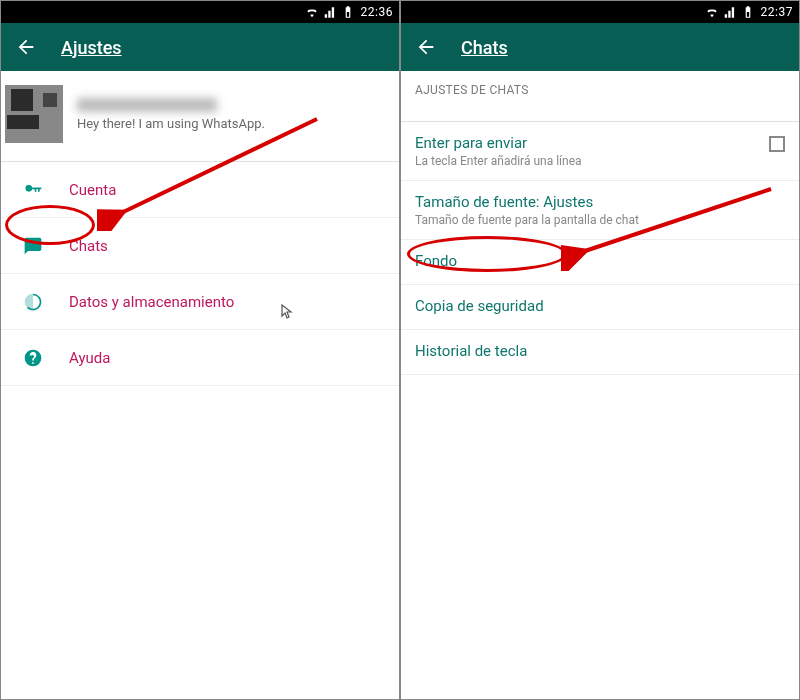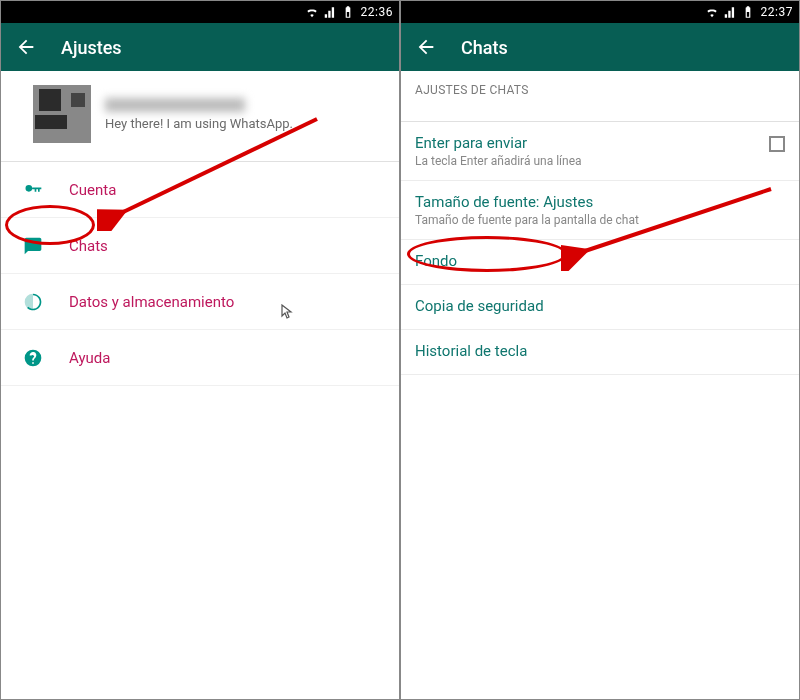--- a/index.html
+++ b/index.html
@@ -7,26 +7,26 @@
   .container { display: flex; width: 800px; height: 700px; }
   .phone { flex: 1; position: relative; border: 1px solid #888; background: #fff; overflow: hidden; }
   .phone + .phone { }
 
   
   .statusbar { height: 22px; background: #000; color: #fff; display: flex; align-items: center; justify-content: flex-end; padding: 1px 6px; font-size: 12px; gap: 4px; }
   .statusbar .sb-icon svg { width: 14px; height: 14px; display: block; }
   .statusbar .time { margin-left: 2px; font-size: 12px; letter-spacing: 0.5px; }
 
   
-  .appbar { height: 48px; background: #075e54; color: #fff; display: flex; align-items: center; padding: 0 14px; gap: 24px; }
+  .appbar { height: 48px; background: #075e54; color: #fff; display: flex; align-items: center; padding: 0 14px; gap: 24px; text-decoration: underline; }
   .appbar .back svg { width: 22px; height: 22px; fill: #fff; display: block; }
   .appbar .title { font-size: 18px; font-weight: 500; }
 
   
-  .profile { display: flex; align-items: center; padding: 14px 16px 18px 32px; border-bottom: 1px solid #e0e0e0; position: relative; }
+  .profile { display: flex; align-items: center; padding: 14px 16px 18px 4px; border-bottom: 1px solid #e0e0e0; position: relative; }
   .avatar { width: 58px; height: 58px; border-radius: 0; background: #888; margin-right: 14px; position: relative; overflow: hidden; }
   .avatar::before { content:""; position:absolute; top:4px; left:6px; width:22px; height:22px; background:#2b2b2b; }
   .avatar::after  { content:""; position:absolute; top:30px; left:2px; width:32px; height:14px; background:#2b2b2b; }
   .avatar .blk2   { position:absolute; top:8px; right:6px; width:14px; height:14px; background:#444; }
   .profile-text .name { filter: blur(4px); width:140px; height:14px; background:#bbb; margin-bottom:4px; }
   .profile-text .status { font-size: 13px; color: #6b6b6b; }
 
   
   .settings-list { padding: 0; }
   .item { display: flex; align-items: center; height: 56px; padding: 0 18px; border-bottom: 1px solid #f0f0f0; position: relative; }

